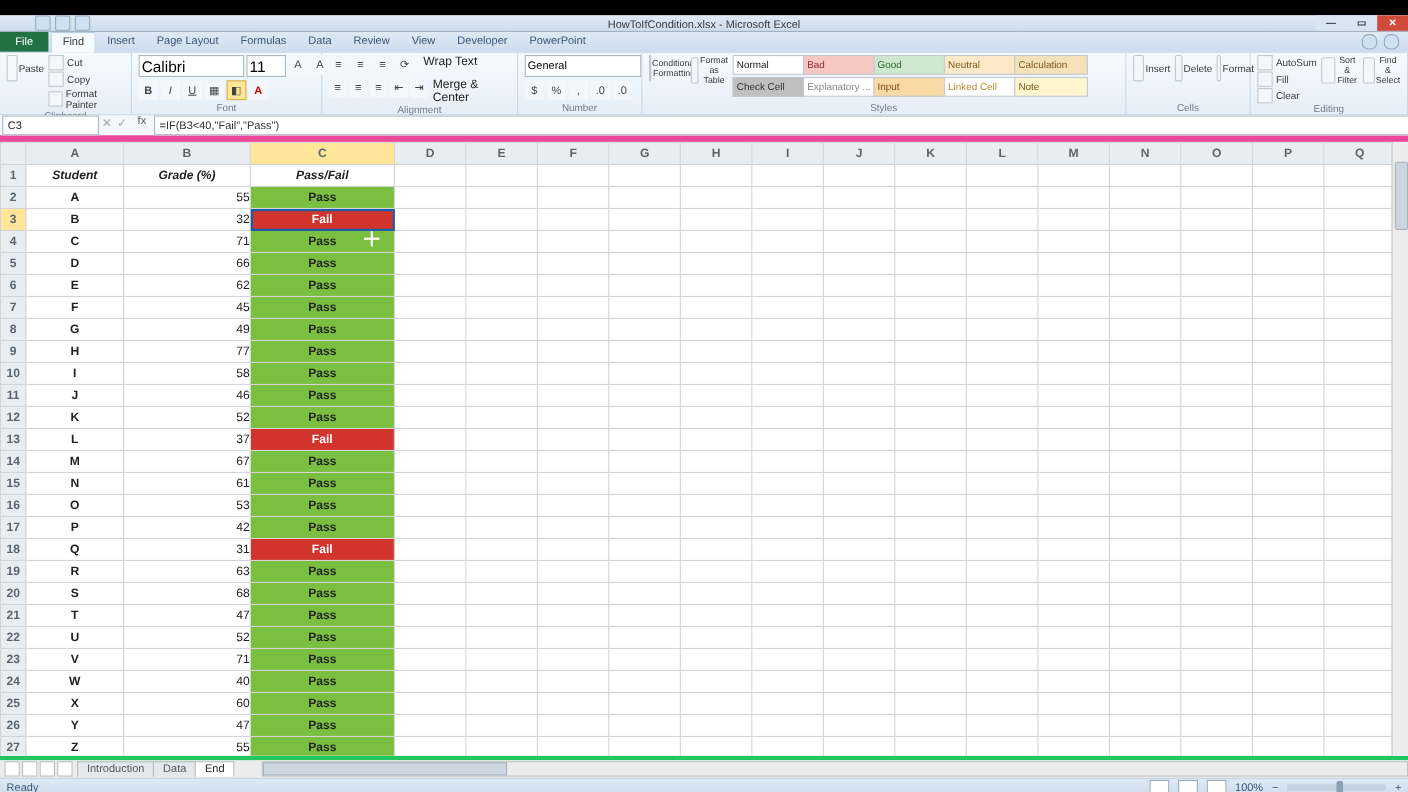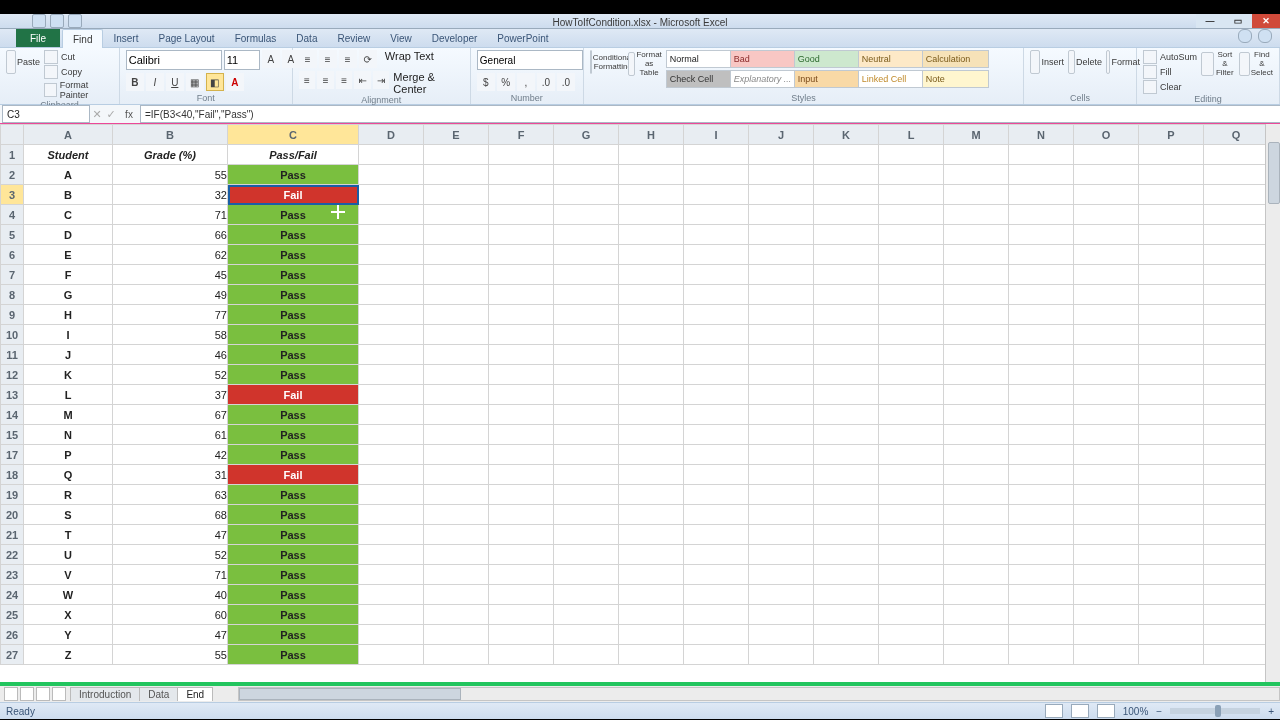--- a/index.html
+++ b/index.html
@@ -10,58 +10,58 @@
 .titlebar{height:14px;background:linear-gradient(#dfe9f5,#cddcee);display:flex;align-items:flex-end;position:relative;border-bottom:1px solid #9ab}
 .titlebar .title{position:absolute;left:50%;transform:translateX(-50%);font-size:10px;color:#3a3a3a}
 .titlebar .qat{display:flex;gap:4px;padding-left:32px}
 .titlebar .qat .q{width:12px;height:12px;background:#cfe0f2;border:1px solid #9ab;border-radius:2px}
 .winbtns{position:absolute;right:0;top:0;display:flex}
 .winbtns .wb{width:28px;height:14px;display:flex;align-items:center;justify-content:center;font-size:9px;font-weight:bold}
 .winbtns .wb.min{background:#d9e6f2;color:#333}
 .winbtns .wb.max{background:#d9e6f2;color:#333}
 .winbtns .wb.close{background:#d04a3a;color:#fff}
 
-.tabstrip{height:18px;background:linear-gradient(#dfe9f5,#cddcee);display:flex;align-items:flex-start;padding-left:16px;border-bottom:1px solid #b8cde2}
+.tabstrip{height:18px;background:linear-gradient(#dfe9f5,#cddcee);display:flex;align-items:center;padding-left:0;border-bottom:1px solid #b8cde2}
 .filebtn{background:#217346;color:#fff;height:18px;width:44px;display:flex;align-items:center;justify-content:center;font-size:10px;margin-right:2px}
 .tab{height:18px;padding:0 10px;font-size:10px;color:#3a5577;display:flex;align-items:center}
 .tab.active{background:#f5faff;border-top:1px solid #b8cde2;border-left:1px solid #b8cde2;border-right:1px solid #b8cde2;color:#3a3a3a;border-radius:2px 2px 0 0}
 .tabright{margin-left:auto;display:flex;gap:6px;padding-right:8px}
 .tabright .ic{width:12px;height:12px;background:#cfe0f2;border:1px solid #9ab;border-radius:6px}
 
 .ribbon{height:56px;background:linear-gradient(#f5faff,#e6eef7);border-bottom:1px solid #b8cde2;display:flex}
 .rgroup{border-right:1px solid #cdd9e5;padding:2px 6px 0;display:flex;flex-direction:column;justify-content:space-between}
 .rgroup .glabel{font-size:9px;color:#6f7d8a;text-align:center;padding-bottom:1px}
 .rgroup .gbody{display:flex;gap:4px;align-items:flex-start}
 .bigbtn{width:34px;display:flex;flex-direction:row;align-items:center;gap:1px;font-size:9px;color:#3a3a3a}
 .bigbtn .ic{width:22px;height:22px;border:1px solid #c0c9d2;background:#f3f6fa;border-radius:2px}
 .smallstack{display:flex;flex-direction:column;gap:1px}
 .smallstack .row{display:flex;gap:3px;align-items:center;font-size:9px;color:#3a3a3a}
 .smallstack .ic{width:12px;height:12px;border:1px solid #c0c9d2;background:#f3f6fa}
 .fontbox{display:flex;gap:2px}
-.fontbox select,.fontbox input{height:16px;border:1px solid #abb8c5;font-size:11px;background:#fff}
+.fontbox select,.fontbox input{height:16px;border:1px solid #abb8c5;font-size:14px;background:#fff}
 .fontname{width:90px}
 .fontsize{width:30px}
 .iconrow{display:flex;gap:2px}
 .iconrow .ib{width:16px;height:16px;border:1px solid transparent;display:flex;align-items:center;justify-content:center;font-size:10px;color:#444;background:#f3f6fa}
 .iconrow .ib.hl{background:#ffe699;border-color:#d4b24c}
 .iconrow .ib.red{color:#c00}
 .numberfmt{width:100px;height:16px;border:1px solid #abb8c5;font-size:10px;background:#fff}
 .styletile{width:62px;height:16px;border:1px solid #c0c9d2;font-size:9px;display:flex;align-items:center;padding-left:3px}
 .st-normal{background:#fff}
 .st-bad{background:#f8c7c4;color:#8b2a2a}
 .st-good{background:#cde8ce;color:#2d6a2f}
 .st-neutral{background:#fde9c7;color:#7a5a1a}
 .st-calc{background:#f6e2b8;color:#7a5a1a}
 .st-check{background:#bfbfbf;color:#333}
-.st-expl{background:#fff;color:#888;font-style:italic}
+.st-expl{background:#fff;color:#888;}
 .st-input{background:#f9d9a6;color:#7a4a1a}
 .st-linked{background:#fff;color:#c08a2a}
 .st-note{background:#fff6cf;color:#7a5a1a}
 
-.fbar{height:18px;background:#f4f7fa;border-bottom:1px solid #ec4899;display:flex;align-items:center}
+.fbar{height:18px;background:#f4f7fa;border-bottom:6px solid #ec4899;display:flex;align-items:flex-start}
 .fbar .namebox{width:82px;height:16px;border:1px solid #abb8c5;background:#fff;font-size:10px;padding-left:4px;display:flex;align-items:center;margin-left:2px}
 .fbar .fx{width:14px;text-align:center;color:#555;font-size:10px;margin:0 4px}
 .fbar .formula{flex:1;height:16px;border:1px solid #abb8c5;border-right:none;background:#fff;font-size:10px;padding-left:4px;display:flex;align-items:center;color:#333}
 
 .gridwrap{position:relative;height:558px;background:#fff;overflow:hidden}
 .gridinner{position:absolute;inset:0}
 table.sheet{border-collapse:collapse;table-layout:fixed}
 table.sheet th,table.sheet td{border:1px solid #d4d4d4;height:19px;padding:0;font-size:11px}
 .rowhdr{width:22px;background:#e8edf2;text-align:center;color:#5a6570;font-size:10px}
 .colhdr{background:#e8edf2;text-align:center;color:#5a6570;font-size:10px;height:18px}
@@ -624,20 +624,40 @@
               <td></td>
               <td></td>
               <td></td>
               <td></td>
               <td></td>
               <td></td>
               <td></td>
               <td></td>
             </tr>
             <tr>
+              <th class="rowhdr">16</th>
+              <td class="center"><b>O</b></td>
+              <td class="right">53</td>
+              <td class="pass">Pass</td>
+              <td></td>
+              <td></td>
+              <td></td>
+              <td></td>
+              <td></td>
+              <td></td>
+              <td></td>
+              <td></td>
+              <td></td>
+              <td></td>
+              <td></td>
+              <td></td>
+              <td></td>
+              <td></td>
+            </tr>
+            <tr>
               <th class="rowhdr">17</th>
               <td class="center"><b>P</b></td>
               <td class="right">42</td>
               <td class="pass">Pass</td>
               <td></td>
               <td></td>
               <td></td>
               <td></td>
               <td></td>
               <td></td>

